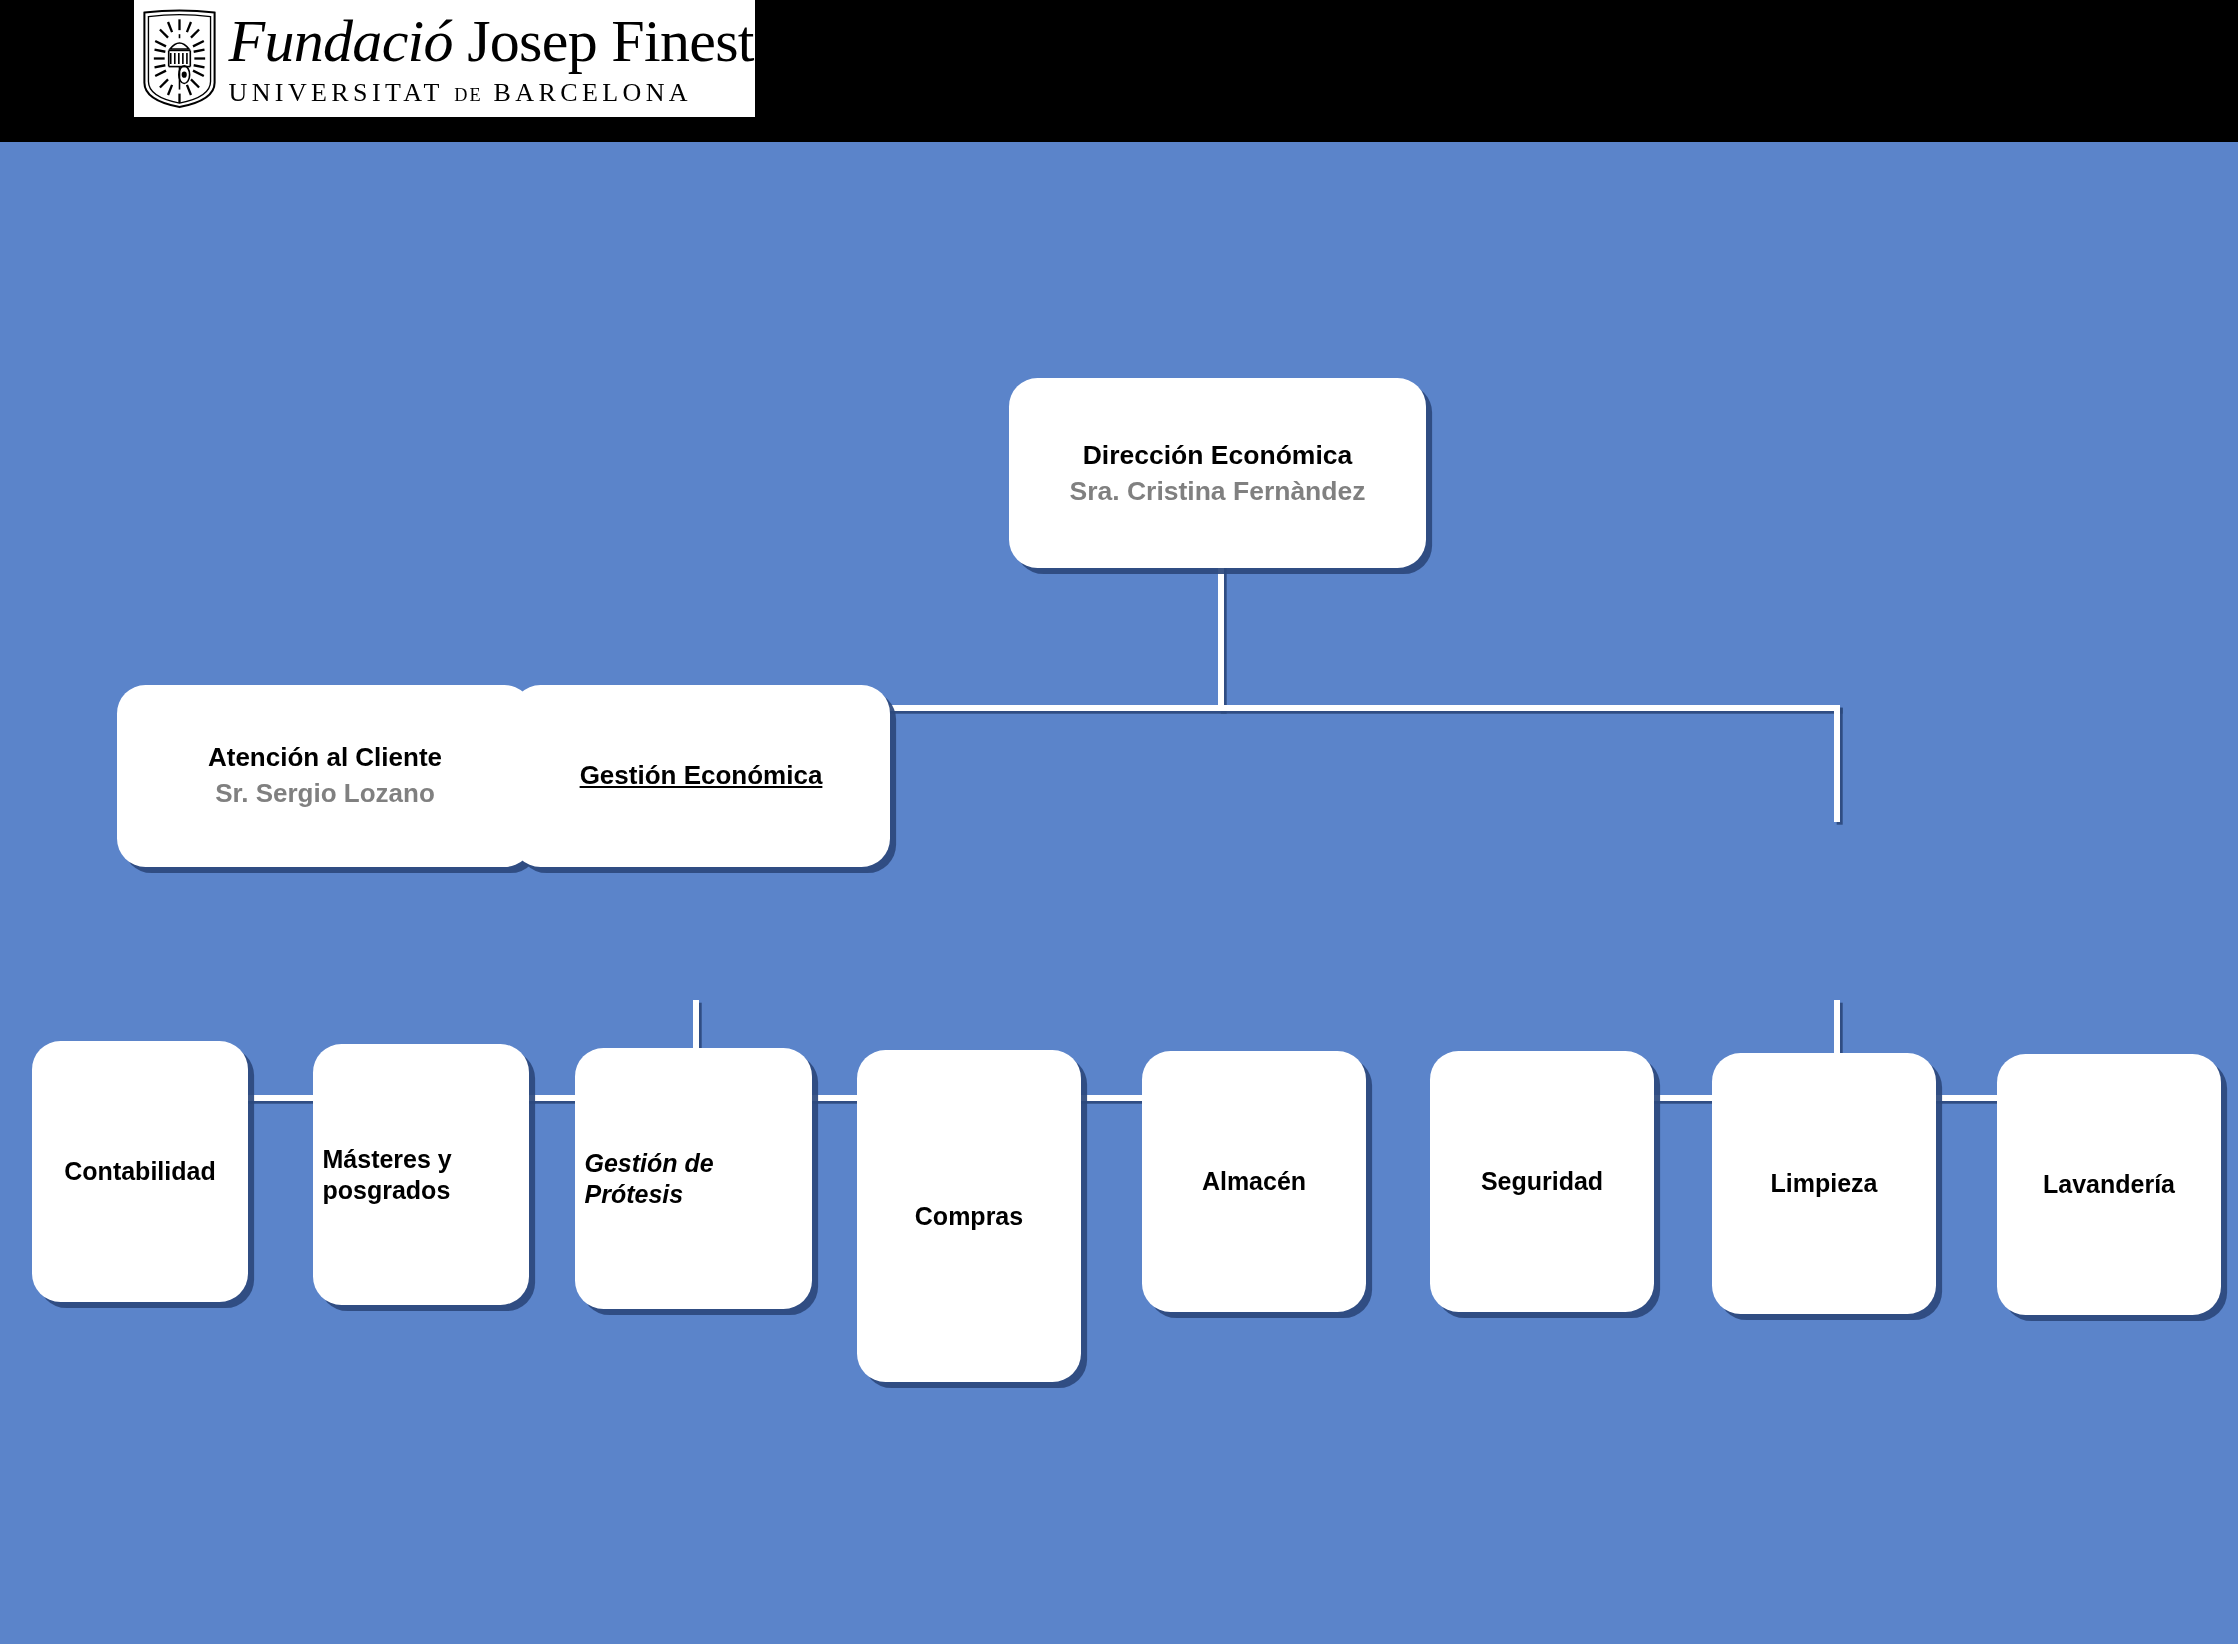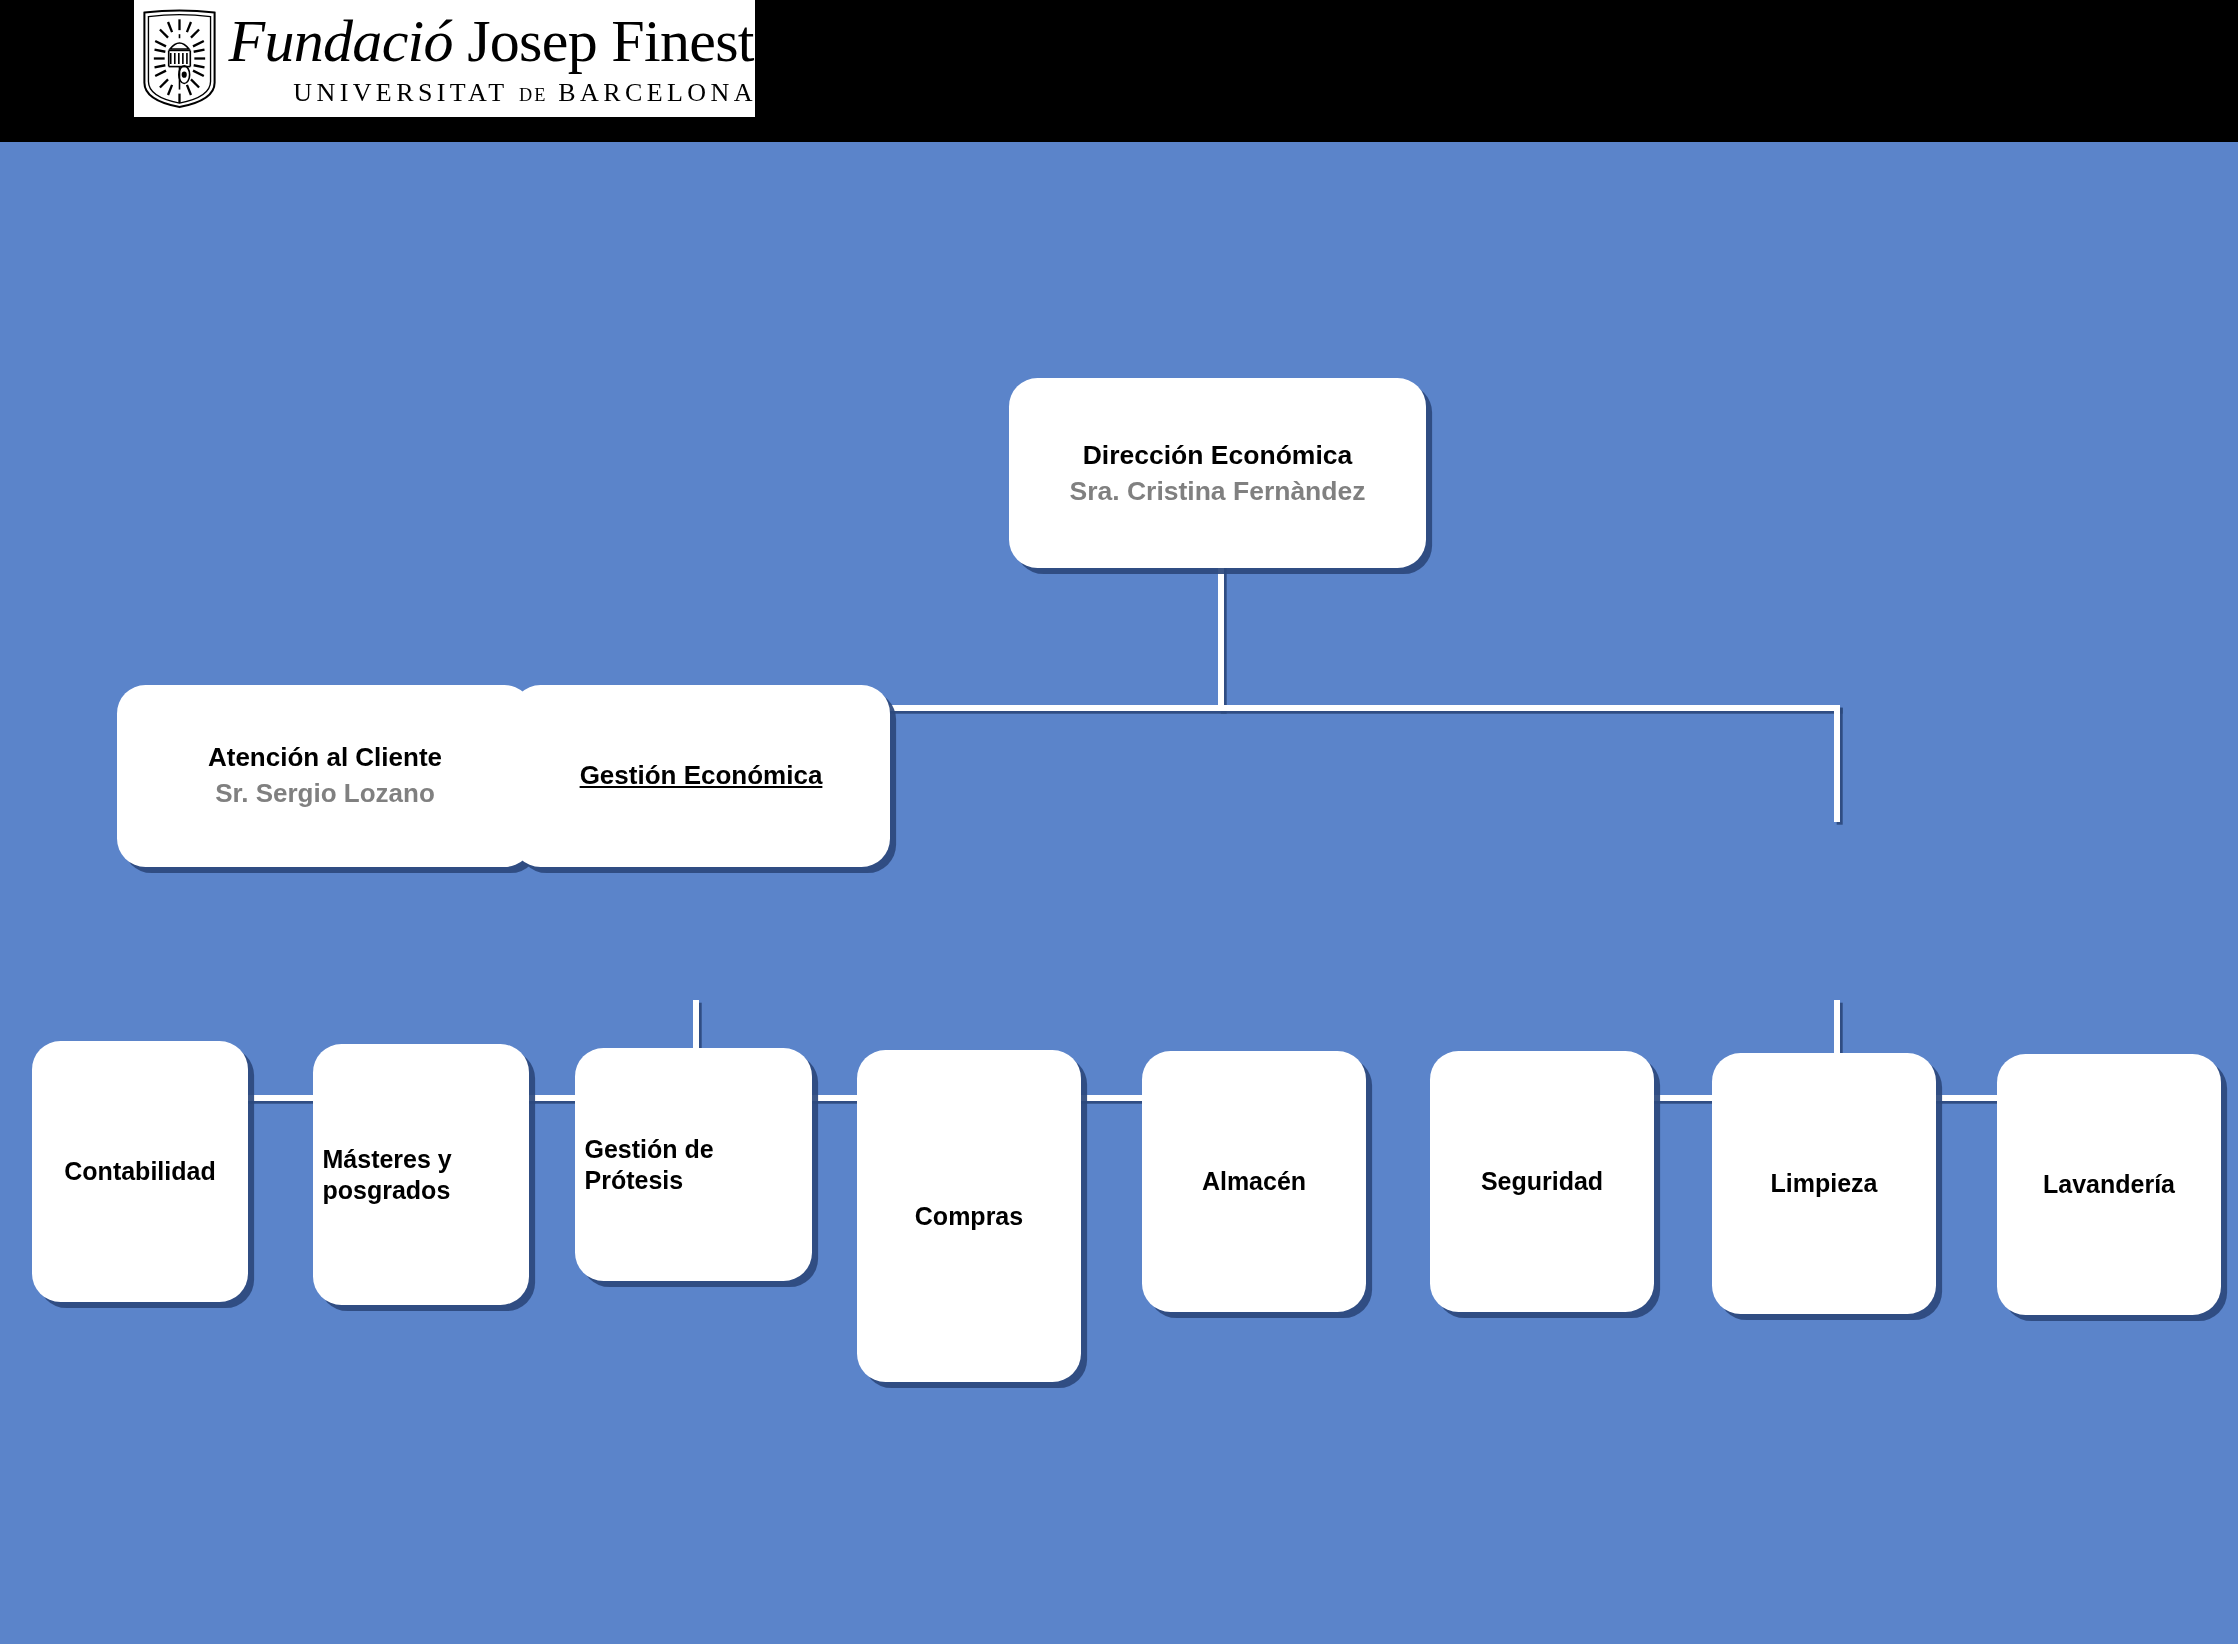--- a/index.html
+++ b/index.html
@@ -27,21 +27,20 @@
   #logo-plate {
     position: absolute;
     left: 134px; top: 0;
     width: 621px;
     height: 117px;
     background: #ffffff;
     display: flex;
     align-items: center;
     padding-left: 5.4px;
     box-sizing: border-box;
-    text-align: center;
   }
   #logo-crest {
     width: 81px;
     height: 103px;
     flex: 0 0 auto;
     margin-right: 8.1px;
   }
   #logo-words {
     display: flex;
     flex-direction: column;
@@ -212,21 +211,21 @@
 
 
     <div class="node lvl2" style="left:32px; top:899px; width:216px; height:261px;">
       <div class="title">Contabilidad</div>
     </div>
 
     <div class="node lvl2" style="left:313px; top:902px; width:216px; height:261px;">
       <div class="title">Másteres y posgrados</div>
     </div>
 
-    <div class="node lvl2" style="left:575px; top:906px; width:237px; height:233px;">
+    <div class="node lvl2" style="left:575px; top:906px; width:237px; height:261px;font-style:italic;">
       <div class="title">Gestión de Prótesis</div>
     </div>
 
     <div class="node lvl2" style="left:857px; top:908px; width:224px; height:332px;">
       <div class="title">Compras</div>
     </div>
 
     <div class="node lvl2" style="left:1142px; top:909px; width:224px; height:261px;">
       <div class="title">Almacén</div>
     </div>

